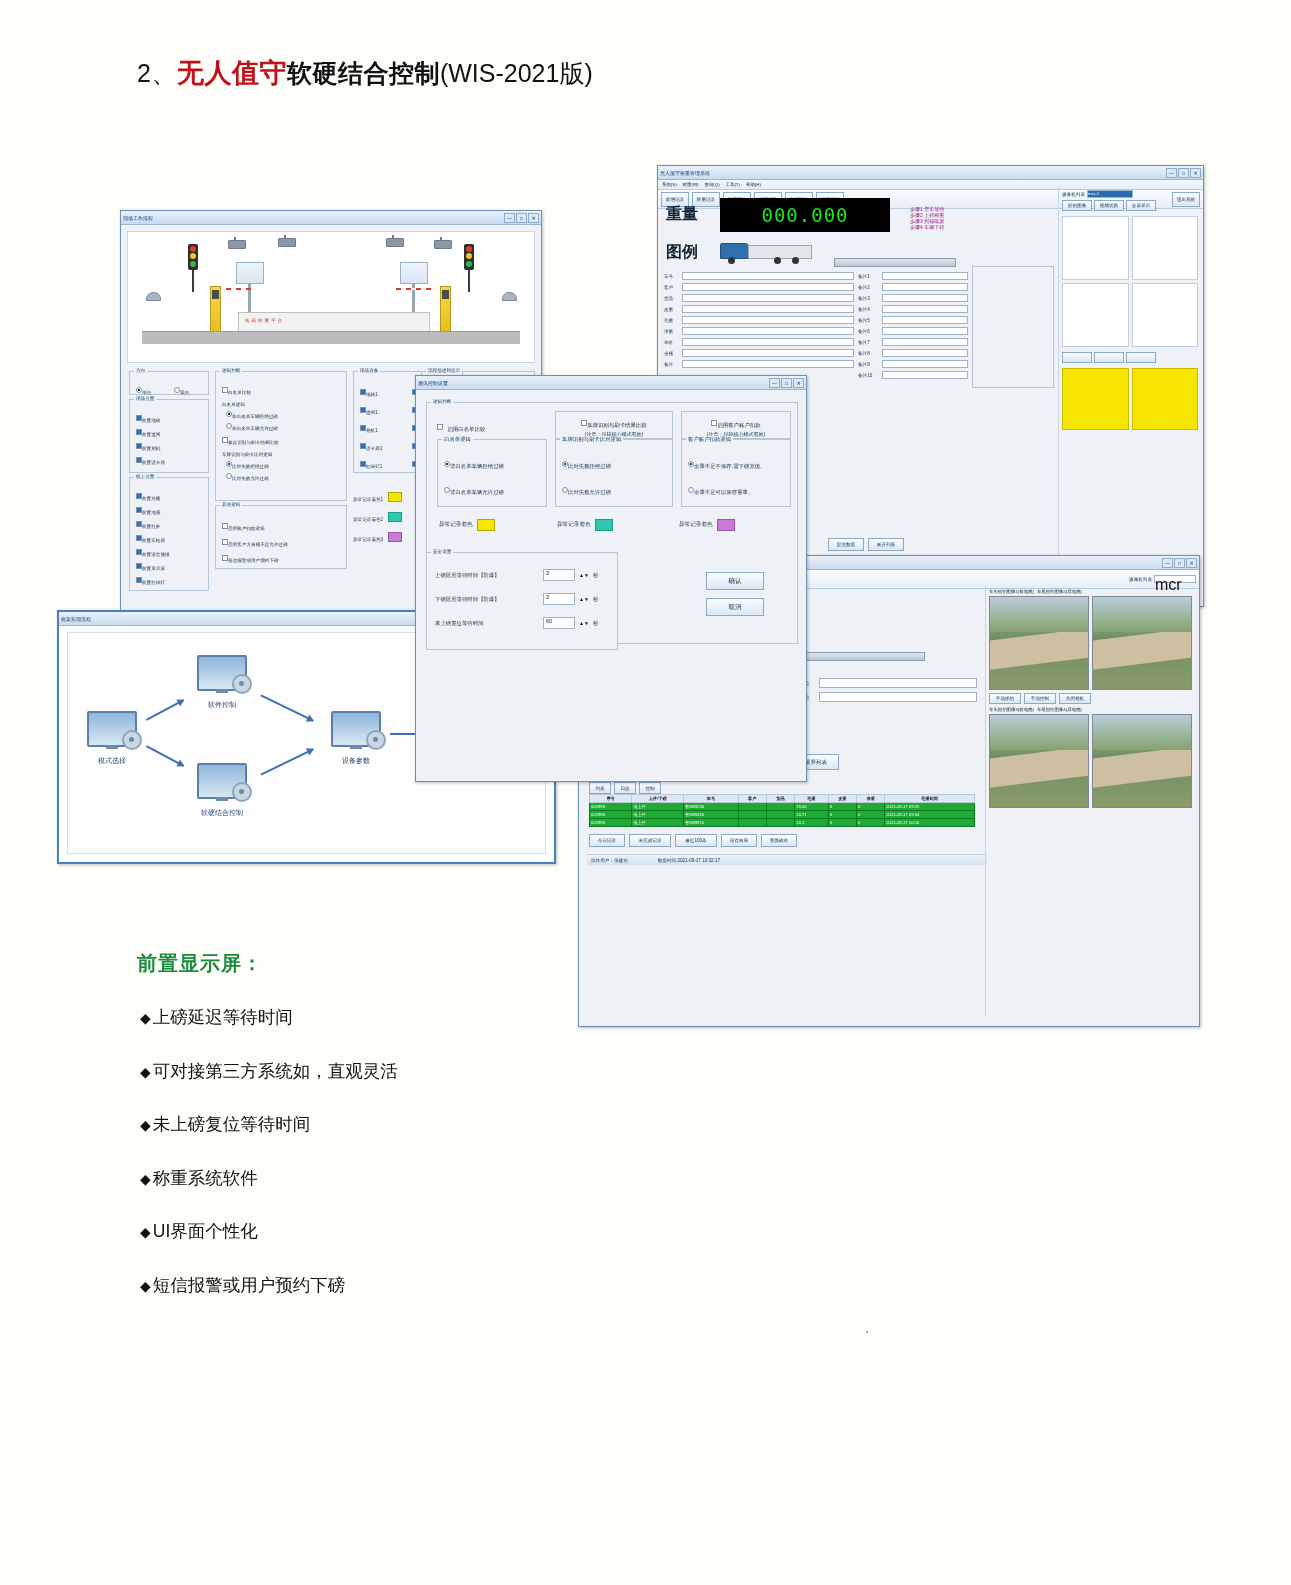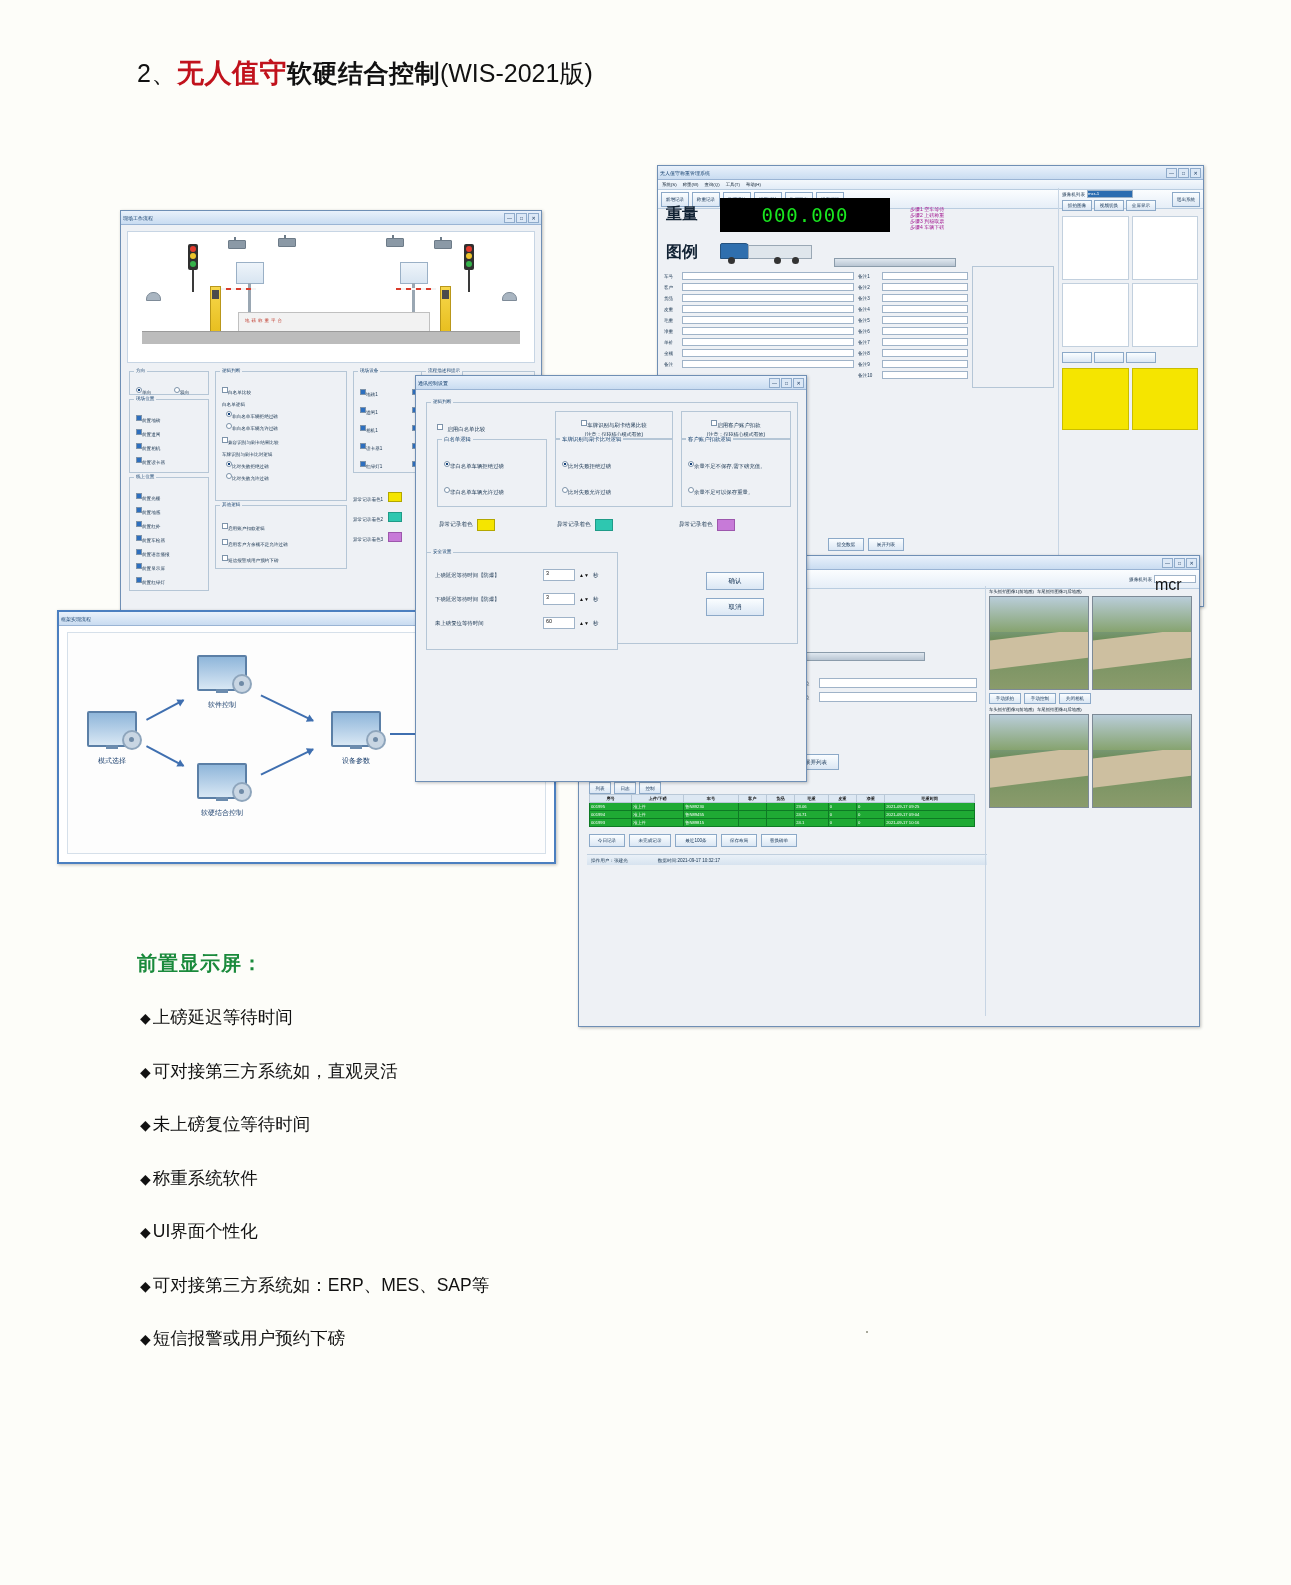--- a/index.html
+++ b/index.html
@@ -707,16 +707,15 @@
   </div>
 </div>
 
 <div class="feat-title">前置显示屏：</div>
 <ul class="feat-list">
   <li><span class="dia">◆</span><span>上磅延迟等待时间</span></li>
   <li><span class="dia">◆</span><span>可对接第三方系统如，直观灵活</span></li>
   <li><span class="dia">◆</span><span>未上磅复位等待时间</span></li>
   <li><span class="dia">◆</span><span>称重系统软件</span></li>
   <li><span class="dia">◆</span><span>UI界面个性化</span></li>
-  <li><span class="dia">◆</span><span>可对接第三方系统如：ERP、MES、SAP等</span></li>
   <li><span class="dia">◆</span><span>短信报警或用户预约下磅</span></li>
 </ul>
 <div class="dot"></div>
 
 </body></html>

